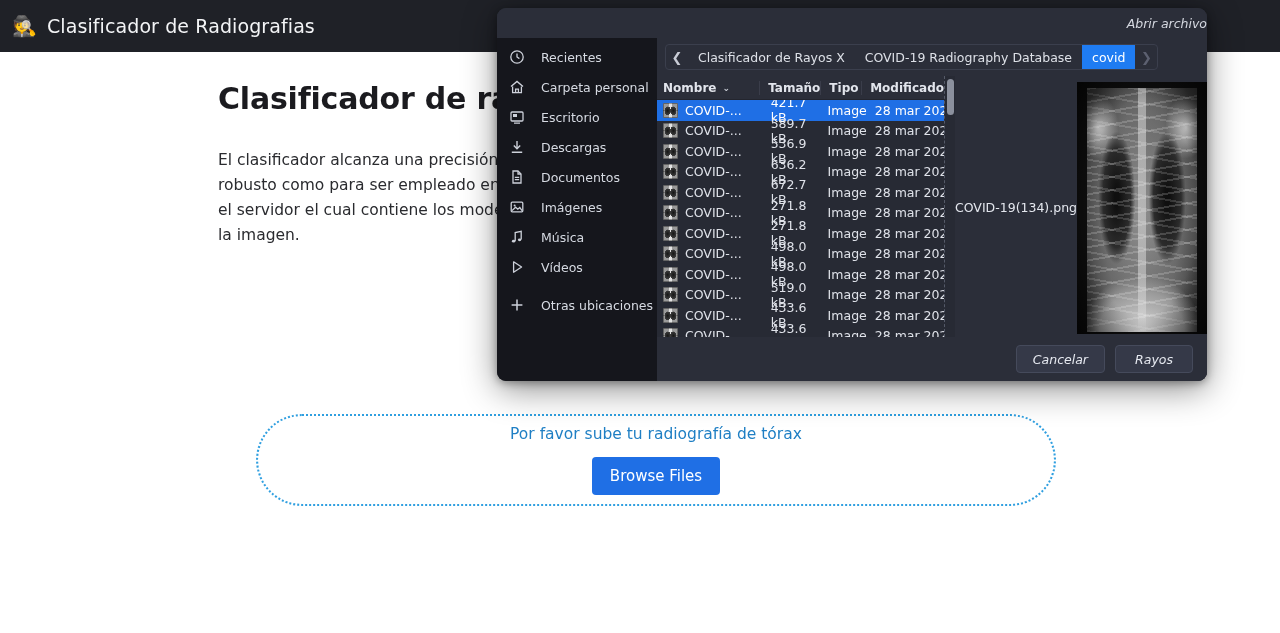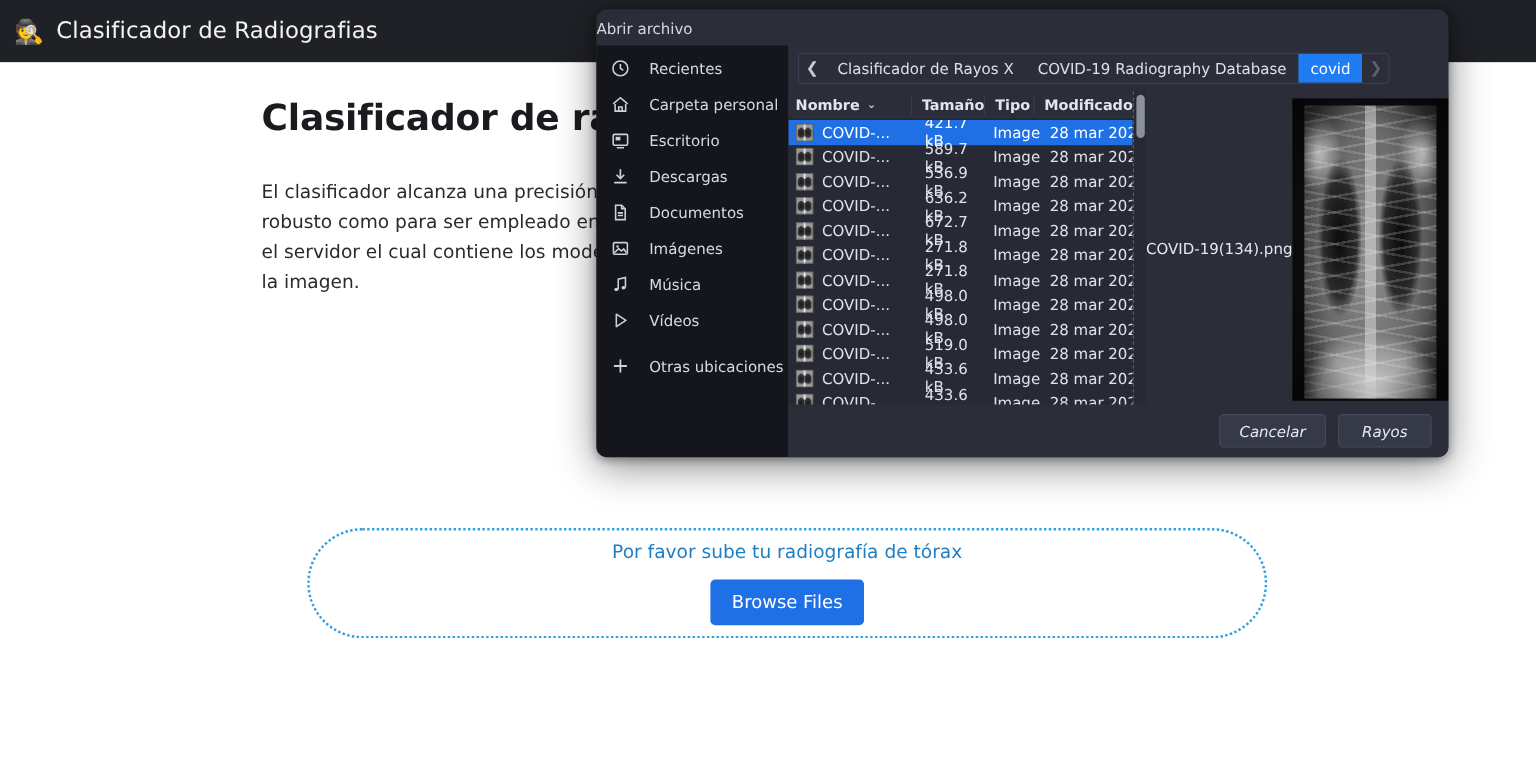--- a/index.html
+++ b/index.html
@@ -33,21 +33,21 @@
     font-size: 30px; font-weight: 700; color: #1b1b1f; letter-spacing: -.2px;
     line-height: 1.25;
   }
   #page-paragraph {
     margin-top: 30px;
     font-size: 15.5px; color: #2a2b2f; line-height: 1.62; max-width: 660px;
   }
 
   
   #dropzone {
-    position: absolute; left: 256px; top: 388px; width: 800px; height: 92px;
+    position: absolute; left: 256px; top: 362px; width: 800px; height: 92px;
     border: 2px dotted #2f9fe0; border-radius: 46px;
     background: #ffffff;
     display: flex; flex-direction: column; align-items: center;
     justify-content: center; gap: 14px;
   }
   #dropzone-label { color: #1f7fc4; font-size: 15.5px; }
   #browse-button {
     background: #1f6fe5; color: #ffffff; border: none; border-radius: 4px;
     padding: 10px 18px; font-size: 15px; cursor: pointer;
     font-family: inherit;
@@ -59,22 +59,22 @@
     background: #2b2e39;
     border-radius: 9px;
     box-shadow: 0 8px 34px rgba(0,0,0,.45), 0 2px 8px rgba(0,0,0,.35);
     overflow: hidden;
     display: flex; flex-direction: column;
     color: #d8dbe3;
     font-size: 12.5px;
   }
   #dialog-titlebar {
     height: 30px; flex: 0 0 30px;
-    display: flex; align-items: center; justify-content: flex-start;
-    background: #2b2e39; color: #d5d8e0; font-size: 12.5px;
+    display: flex; align-items: center; justify-content: flex-end;
+    background: #2b2e39; color: #d5d8e0; font-size: 12.5px; font-style: italic;
   }
   #dialog-body { flex: 1 1 auto; display: flex; min-height: 0; }
 
   
   #places-sidebar {
     width: 160px; flex: 0 0 160px; background: #15161c;
     padding-top: 4px;
   }
   .place-row {
     display: flex; align-items: center; height: 30px;

